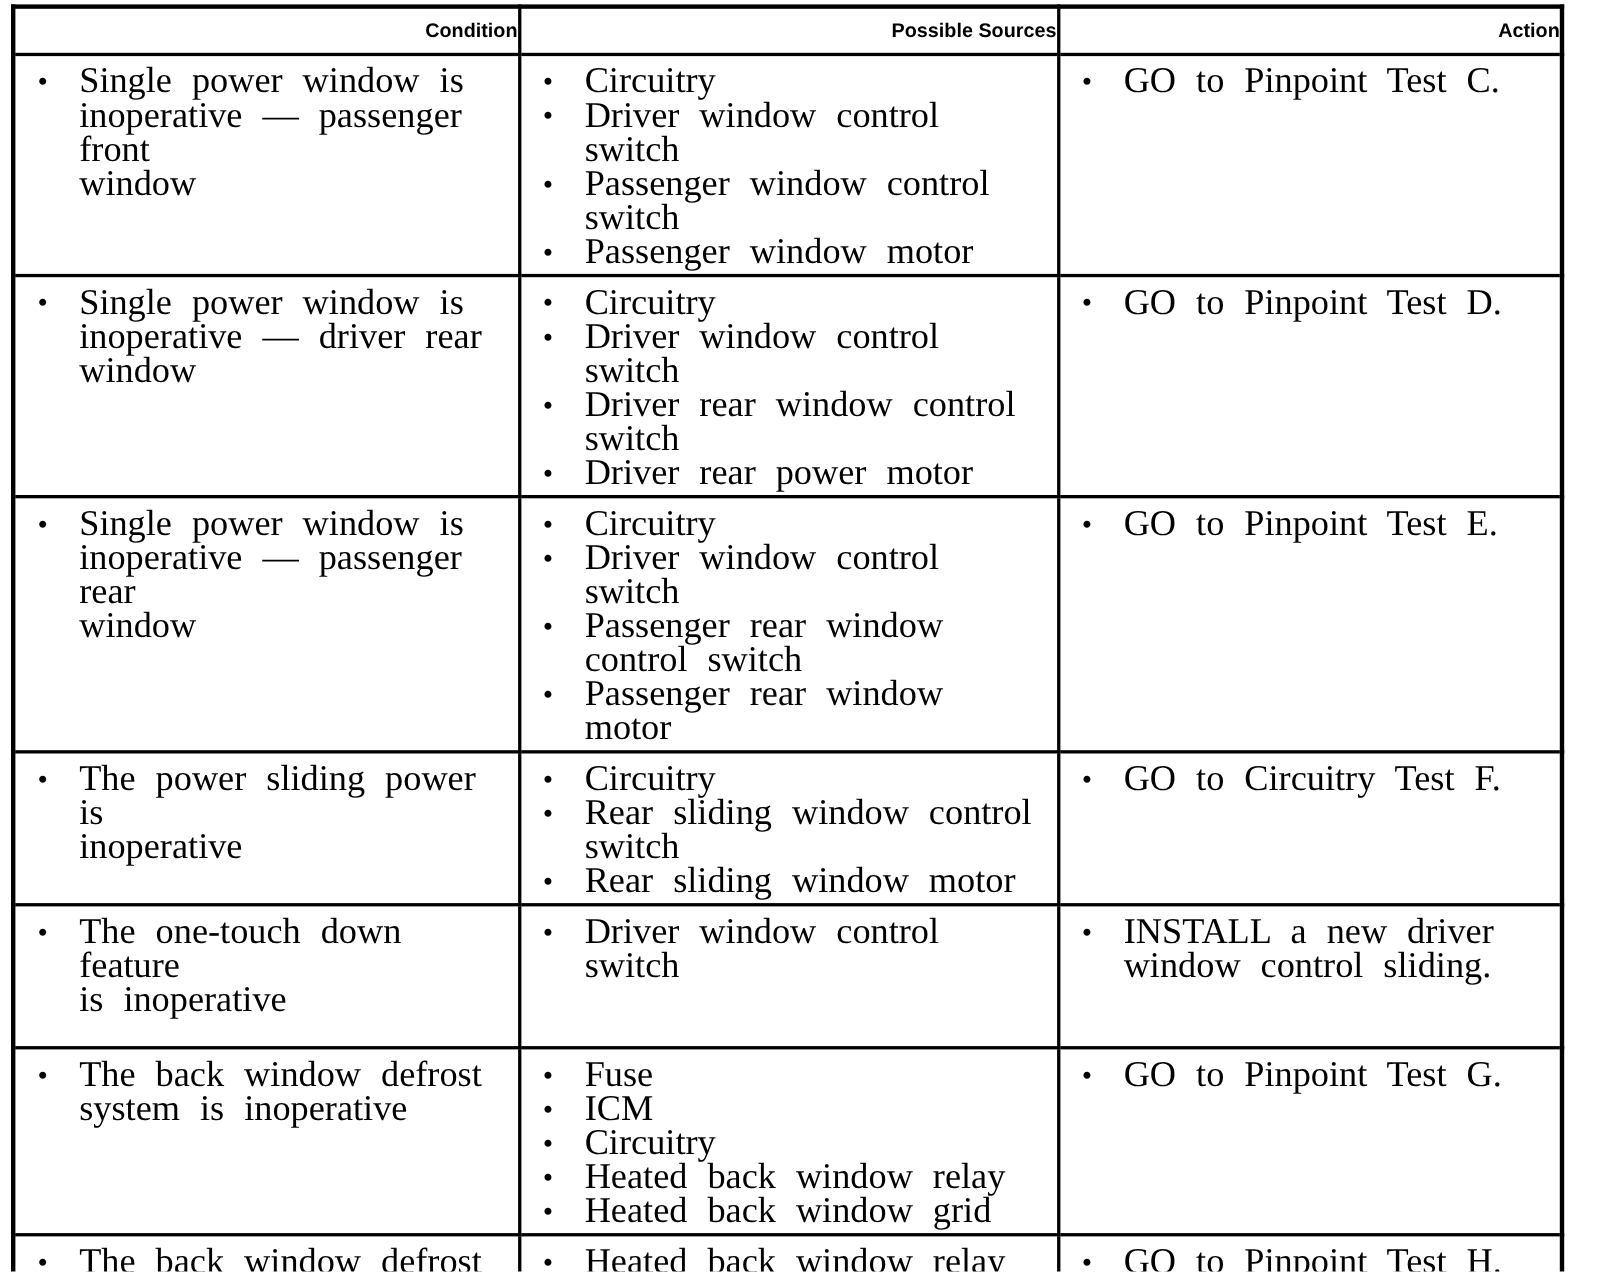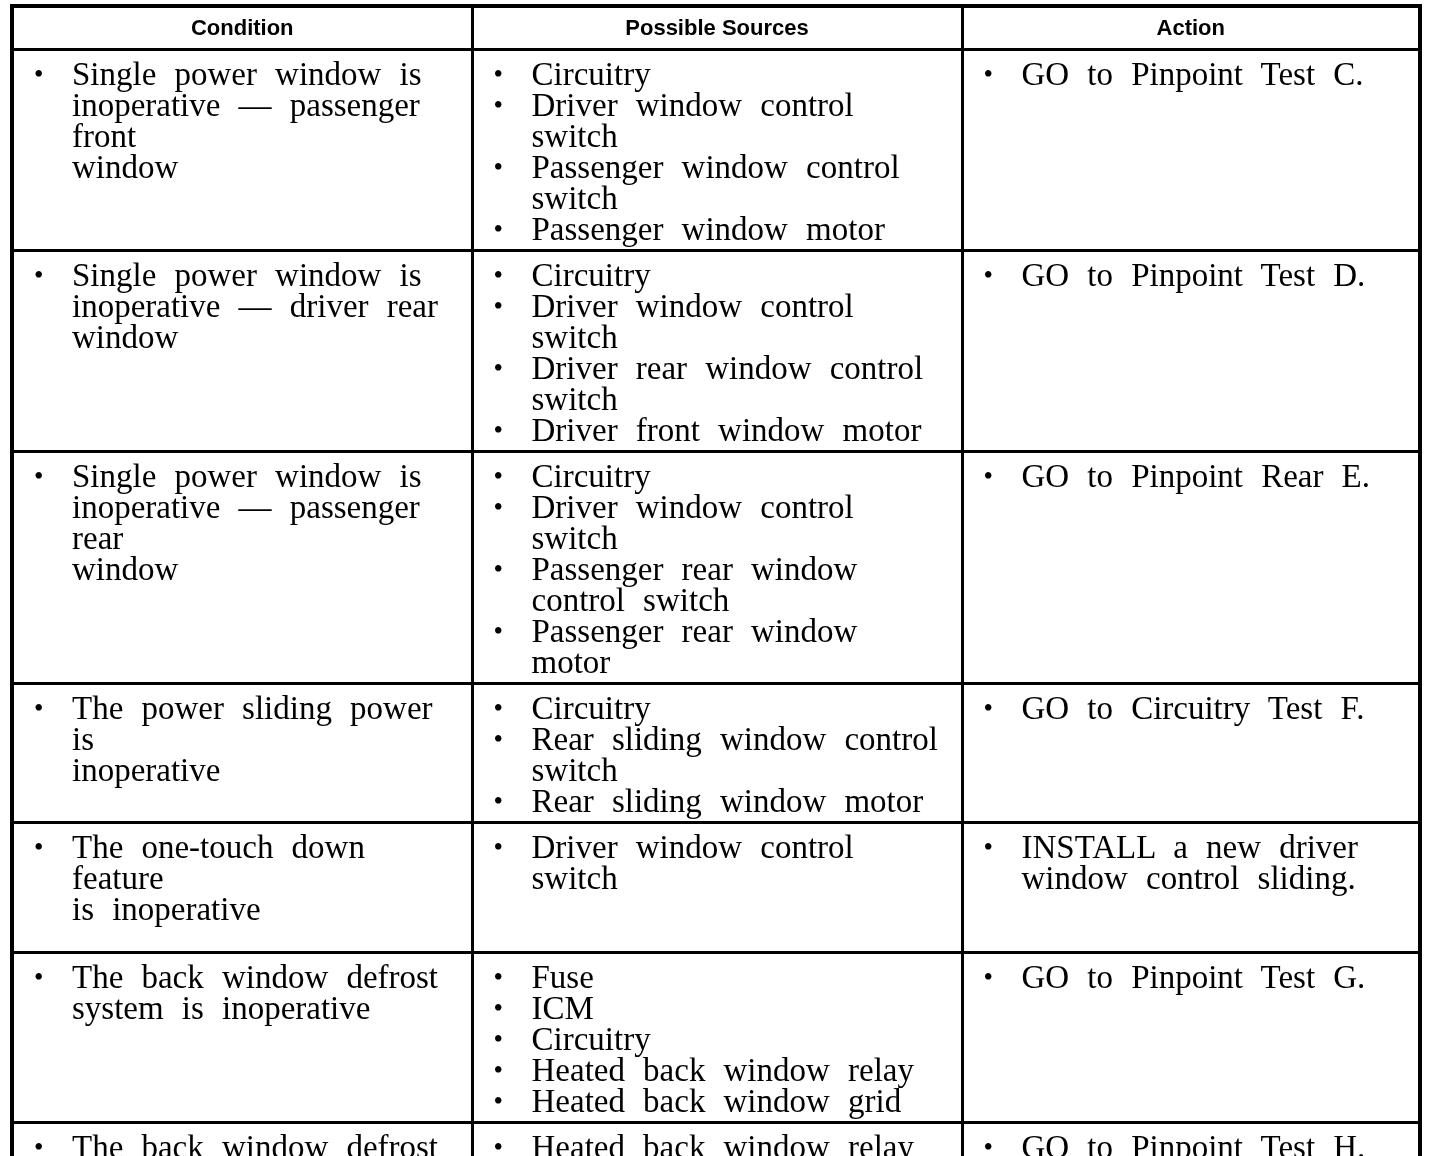--- a/index.html
+++ b/index.html
@@ -30,22 +30,22 @@
     border: 4px solid #000;
     table-layout: fixed;
     width: 1408px;
   }
   col.c-condition { width: 460px; }
   col.c-sources   { width: 490px; }
   col.c-action    { width: 458px; }
   th {
     font-family: "Liberation Sans", sans-serif;
     font-weight: bold;
-    font-size: 22px;
-    text-align: center;
+    font-size: 18px;
+    text-align: right;
     vertical-align: middle;
     border: 3px solid #000;
     height: 40px;
     padding: 0;
   }
   td {
     border: 3px solid #000;
     vertical-align: top;
     padding: 8px 8px 4px 20px;
   }
@@ -146,21 +146,21 @@
               <span class="bullet">•</span>
               <span class="txt">Driver window control switch</span>
             </div>
             <div class="item">
               <span class="bullet">•</span>
               <span class="txt">Driver rear window control
 switch</span>
             </div>
             <div class="item">
               <span class="bullet">•</span>
-              <span class="txt">Driver front window motor</span>
+              <span class="txt">Driver rear power motor</span>
             </div>
           </td>
           <td>
             <div class="item">
               <span class="bullet">•</span>
               <span class="txt">GO to Pinpoint Test D.</span>
             </div>
           </td>
         </tr>
         <tr>
@@ -187,21 +187,21 @@
 control switch</span>
             </div>
             <div class="item">
               <span class="bullet">•</span>
               <span class="txt">Passenger rear window motor</span>
             </div>
           </td>
           <td>
             <div class="item">
               <span class="bullet">•</span>
-              <span class="txt">GO to Pinpoint Rear E.</span>
+              <span class="txt">GO to Pinpoint Test E.</span>
             </div>
           </td>
         </tr>
         <tr>
           <td>
             <div class="item">
               <span class="bullet">•</span>
               <span class="txt">The power sliding power is
 inoperative</span>
             </div>

